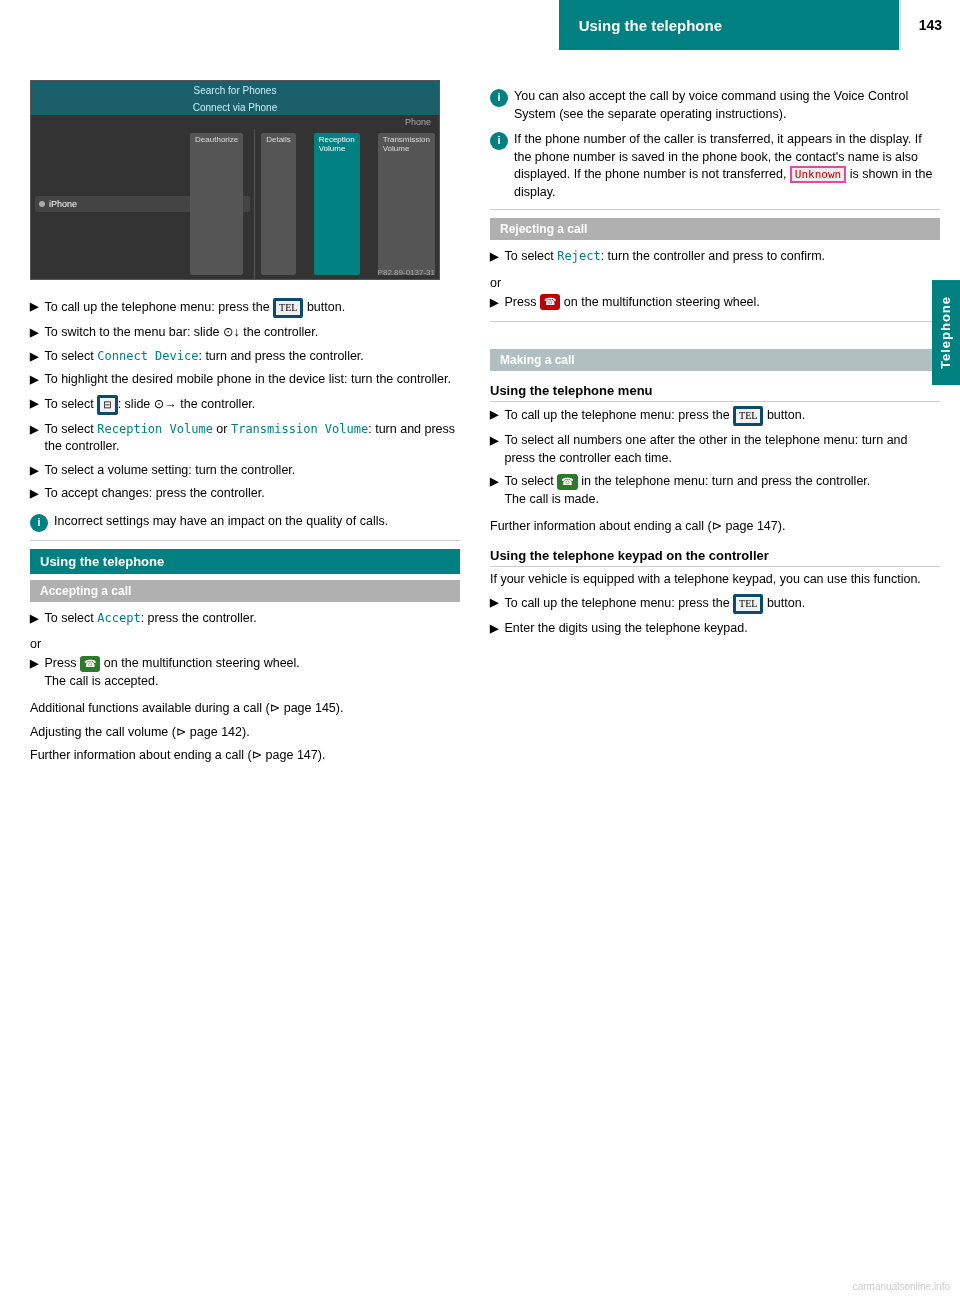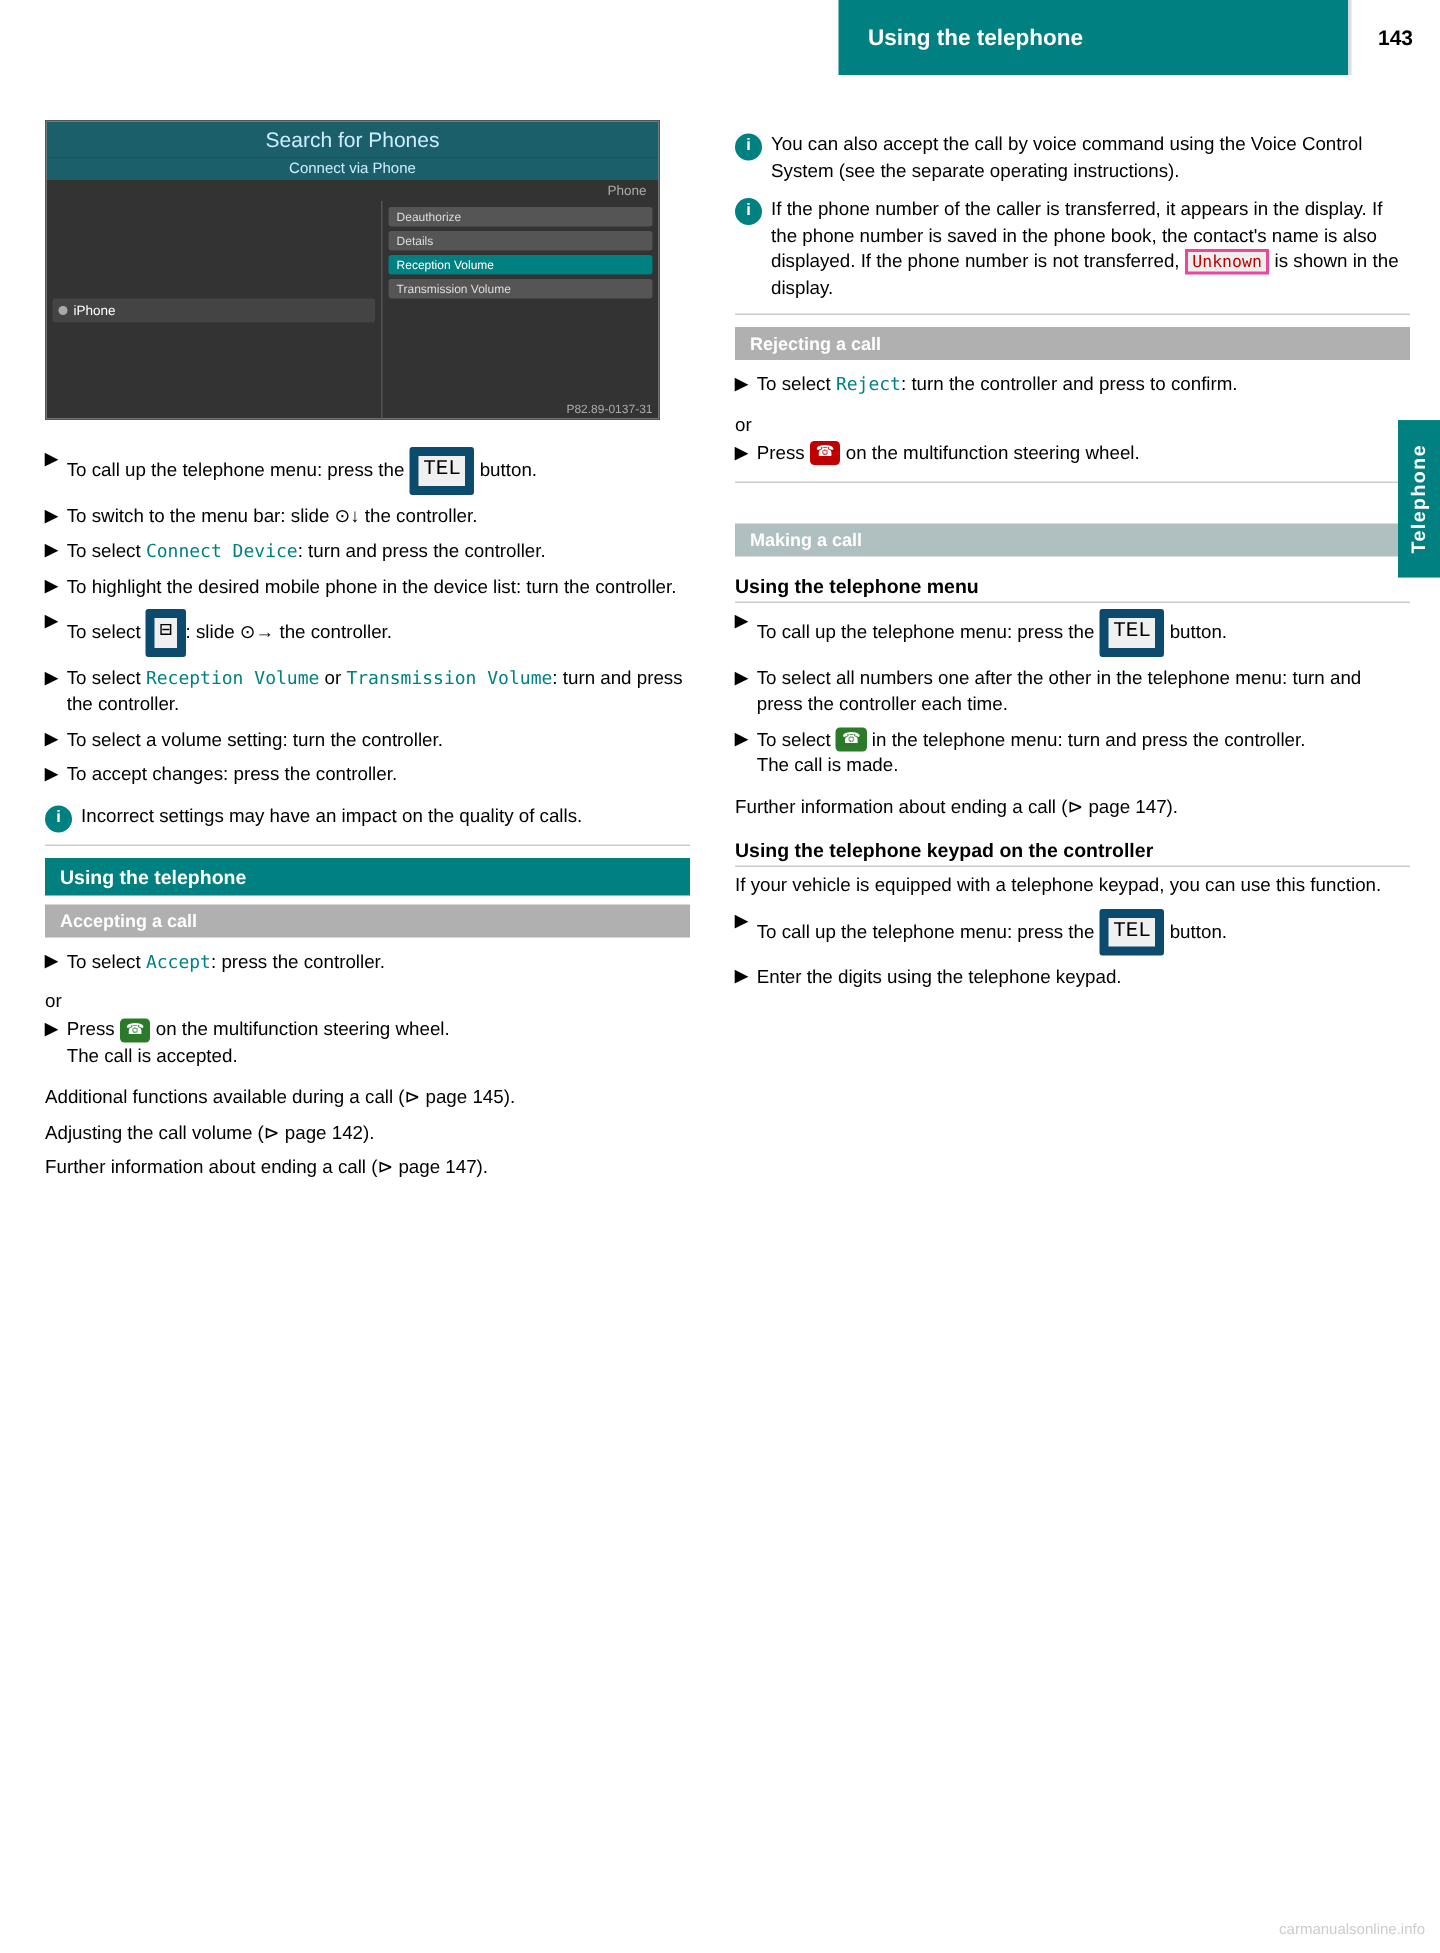--- a/index.html
+++ b/index.html
@@ -92,21 +92,21 @@
     .screenshot-inner {
       width: 100%;
       height: 100%;
       display: flex;
       flex-direction: column;
       background: #2a2a2a;
     }
     .ss-header {
       background: #1a5f6a;
       color: #cceeff;
-      font-size: 14px;
+      font-size: 10px;
       padding: 4px 8px;
       text-align: center;
     }
     .ss-subheader {
       background: #1a5f6a;
       color: #cceeff;
       font-size: 10px;
       padding: 2px 8px;
       text-align: center;
     }
@@ -141,23 +141,23 @@
     }
     .ss-dot {
       width: 6px; height: 6px;
       background: #aaa;
       border-radius: 50%;
       margin-right: 4px;
     }
     .ss-right-panel {
       width: 45%;
       display: flex;
-      flex-direction: column;
       padding: 4px;
-      gap: 3px;
+      gap: 18px;
+      justify-content: flex-end;
     }
     .ss-menu-item {
       background: #555;
       color: #ddd;
       font-size: 8px;
       padding: 2px 5px;
       border-radius: 2px;
     }
     .ss-menu-item.highlighted {
       background: #008080;
@@ -286,25 +286,25 @@
     
     .divider {
       border: none;
       border-top: 1px solid #ccc;
       margin: 8px 0;
     }
 
     
     .inline-btn {
       display: inline-block;
-      border: 6px solid #0c4a6e;
+      border: 3px solid #0c4a6e;
       border-radius: 2px;
       padding: 0 3px;
-      font-size: 14px;
-      font-family: Liberation Mono, monospace;
+      font-size: 10px;
+      font-family: Liberation Serif, serif;
       background: #f0f0f0;
       color: #000;
       vertical-align: middle;
     }
     .inline-phone {
       display: inline-block;
       background: #2a7a2a;
       color: #fff;
       border-radius: 3px;
       padding: 1px 4px;

